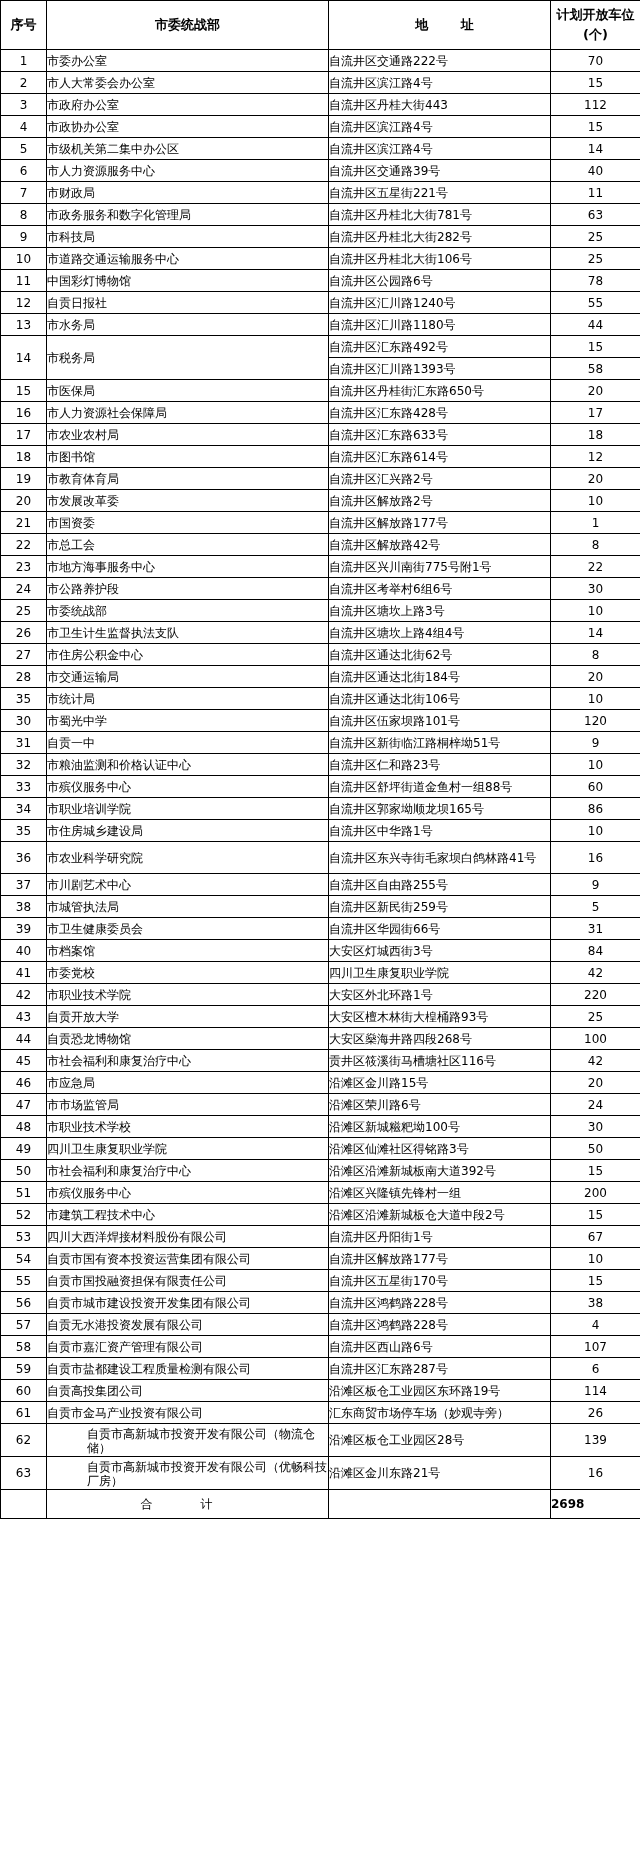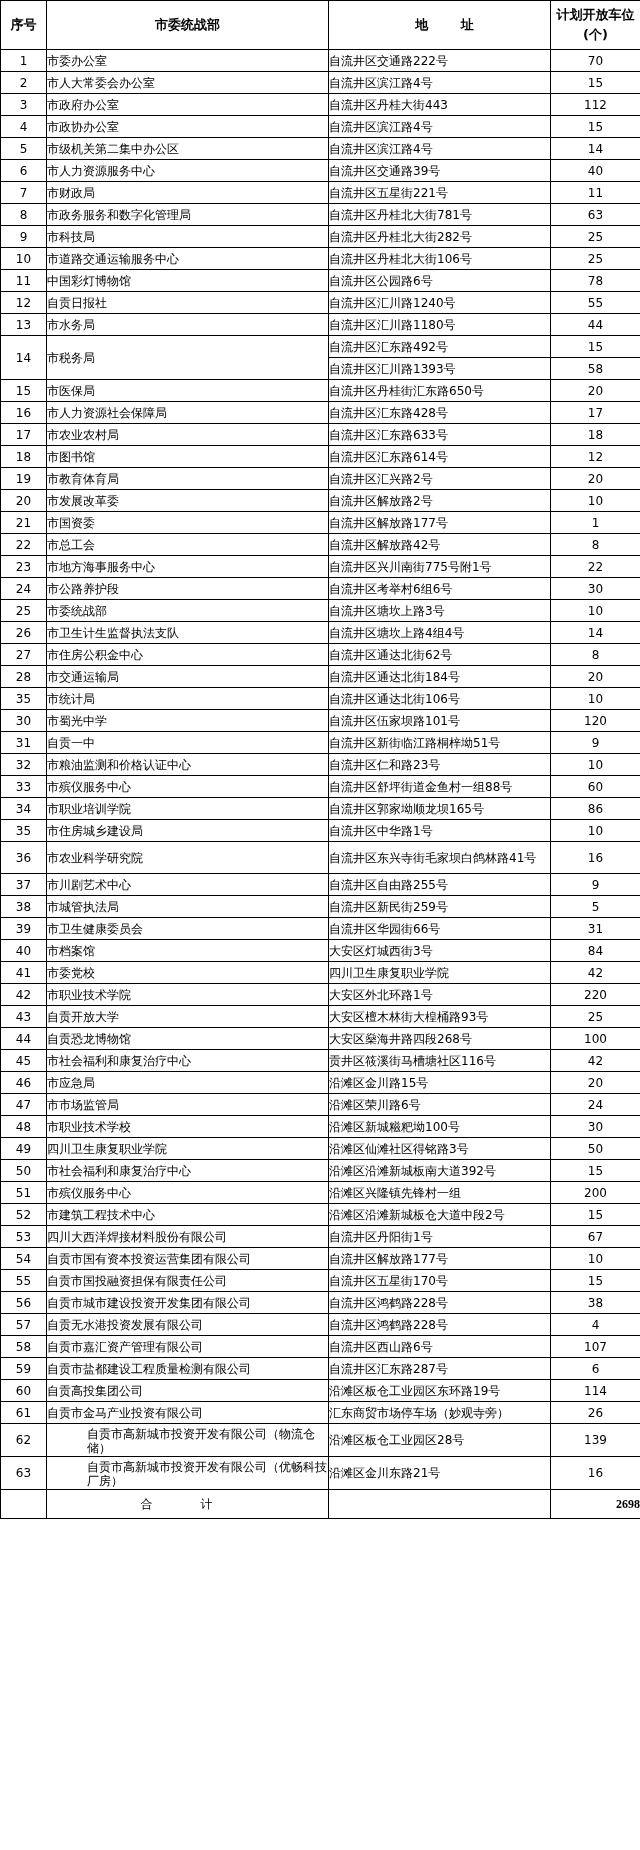--- a/index.html
+++ b/index.html
@@ -28,21 +28,21 @@
   tr.data td { height: 21px; }
   tr.data.tall td { height: 31px; }
   td.no { text-align: center; }
   td.name { text-align: left; padding-left: 2px; }
   td.name.wrap, td.addr.wrap { white-space: normal; line-height: 14px; }
   td.addr { text-align: left; padding-left: 2px; }
   td.cnt { text-align: center; }
   td.name.wrap { padding-top: 1px; padding-left: 40px; }
   tr.total td { height: 28px; }
   td.total-label { text-align: center; font-weight: normal; font-size: 14px; letter-spacing: 22px; }
-  td.total-val { text-align: right; font-weight: bold; font-size: 14px; font-family: Liberation Serif, serif; }
+  td.total-val { text-align: left; font-weight: bold; font-size: 14px; }
 </style>
 </head>
 <body>
 
 <table class="sheet">
   <colgroup>
     <col class="c-no">
       <col class="c-name">
       <col class="c-addr">
       <col class="c-cnt">

